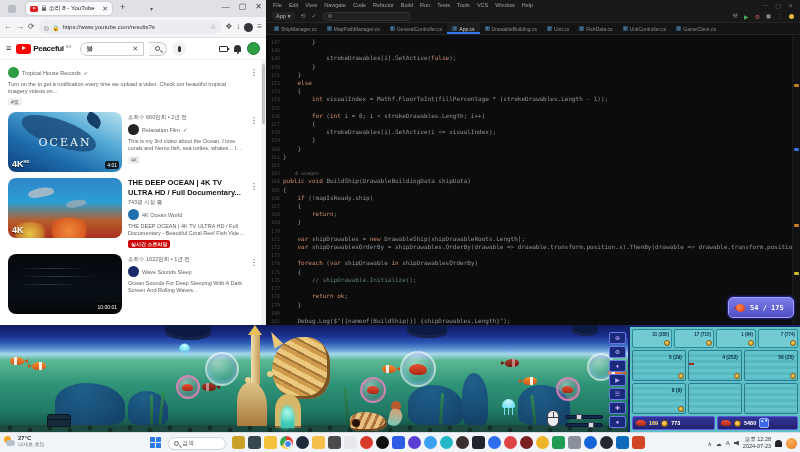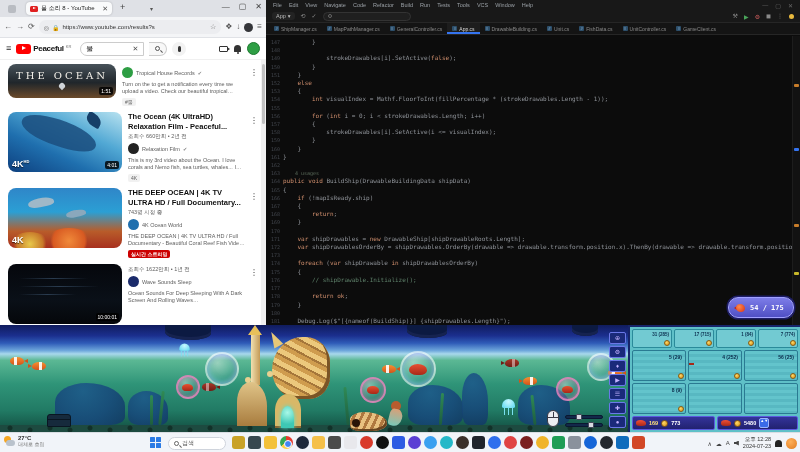--- a/index.html
+++ b/index.html
@@ -104,21 +104,21 @@
   .ed-tab .csicon { width:5px; height:5px; background:#2d4f6b; border-radius:1px; color:#9ac0e0; font-size:4px; line-height:5px; text-align:center; }
   .ed-tab.active { color:#d8d8d8; background:#1d1d1d; box-shadow:inset 0 -2px 0 #3574f0; }
   .code-wrap { position:absolute; top:36px; left:0; right:8px; bottom:0; display:flex; background:#0c0c0c; }
   .gutter { width:17px; padding:2px 3px 0 0; text-align:right; font-family:"DejaVu Sans Mono", monospace; font-size:5px; line-height:8.2px; color:#41454c; }
   .code { flex:1; padding-top:2px; font-family:"DejaVu Sans Mono", monospace; font-size:6px; line-height:8.2px; color:#8f9399; white-space:pre; overflow:hidden; }
   .code .kw { color:#cf8e6d; }
   .code .cm { color:#5f826b; }
   .code .inlay { color:#5a6a5a; font-size:5px; }
   .scrollstrip { position:absolute; right:0; top:36px; bottom:0; width:8px; background:#121212; border-left:1px solid #1d1d1d; }
   .mark { position:absolute; left:1px; width:5px; height:3px; border-radius:1px; }
-  .fish-counter { position:absolute; right:6px; bottom:7px; width:66px; height:21px; border-radius:10px;
+  .fish-counter { position:absolute; right:6px; bottom:7px; width:66px; height:21px; border-radius:5px;
     background:linear-gradient(#7d7de8,#4f4fc4); border:1.5px solid #a0a0ff; box-shadow:0 0 0 1.5px #1d1d66;
     display:flex; align-items:center; gap:4px; padding:0 5px; }
   .counter-fish { width:12px; height:8px; position:relative; flex:none; }
   .counter-fish .bodyf { position:absolute; left:2px; top:0; width:9px; height:8px; background:radial-gradient(circle at 35% 35%,#ff8a4a,#d83018); border-radius:50% 60% 50% 60%; }
   .counter-fish .tailf { position:absolute; left:0; top:2px; border-right:3px solid #c02810; border-top:2px solid transparent; border-bottom:2px solid transparent; }
   .counter-text { color:#fff; font-size:7px; font-weight:bold; font-family:"DejaVu Sans Mono", monospace; }
 
   
   .game { position:absolute; left:0; top:325px; width:800px; height:107px; overflow:hidden;
     background:linear-gradient(180deg,#101c5e 0%,#1b2f8e 10%,#2f5cb8 17%,#6fa8dc 24%,#a8d8ec 27%,#5bb894 33%,#2f9478 55%,#217a64 80%,#175c4c 93%,#123f38 100%); }
@@ -287,47 +287,42 @@
         <span class="mic-shape"></span>
       </div>
       <div class="yt-right">
         <span class="cam-icon"></span>
         <span class="bell-icon"></span>
         <span class="yt-avatar"></span>
       </div>
     </div>
     <div class="yt-list" id="yt-list">
         <div class="video-row">
-          <div class="thumb banner">
-            <div class="banner-title">THE OCEAN</div>
-            <div class="banner-pin"></div>
-            <div class="dur">1:51</div>
-          </div>
           <div class="vinfo">
             <div class="vchan">
               <span class="vchan-avatar" style="background: rgb(46, 158, 68);"></span>
               <span class="vchan-name">Tropical House Records</span>
               <span class="vcheck">✔</span>
             </div>
             <div class="vdesc">Turn on the to get a notification every time we upload a video. Check our beautiful tropical imagery videos on...</div>
             <div class="vchips">
               <span class="chip">#물</span>
             </div>
           </div>
           <div class="kebab">⋮</div>
         </div>
         <div class="video-row">
           <div class="thumb whale">
             <div class="whale-body"></div>
             <div class="whale-fin"></div>
+            <div class="thumb-serif">OCEAN</div>
             <div class="badge-4k">4K<small>HD</small></div>
             <div class="dur">4:01</div>
           </div>
           <div class="vinfo">
-            <div class="vtitle">The Ocean (4K UltraHD) Relaxation Film - Peaceful...</div>
             <div class="vmeta">조회수 660만회 • 2년 전</div>
             <div class="vchan">
               <span class="vchan-avatar" style="background: rgb(34, 34, 34);"></span>
               <span class="vchan-name">Relaxation Film</span>
               <span class="vcheck">✔</span>
             </div>
             <div class="vdesc">This is my 3rd video about the Ocean. I love corals and Nemo fish, sea turtles, whales... I was really impressed...</div>
             <div class="vchips">
               <span class="chip">4K</span>
             </div>

